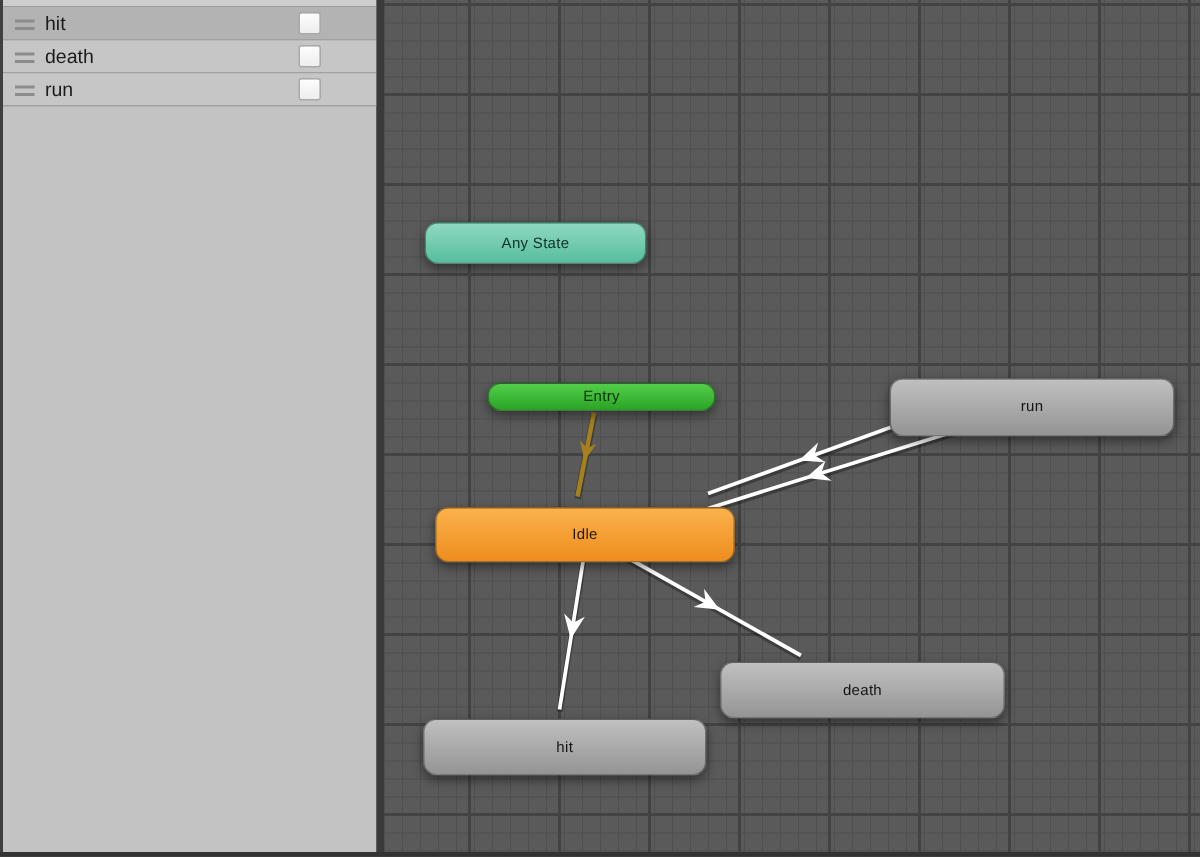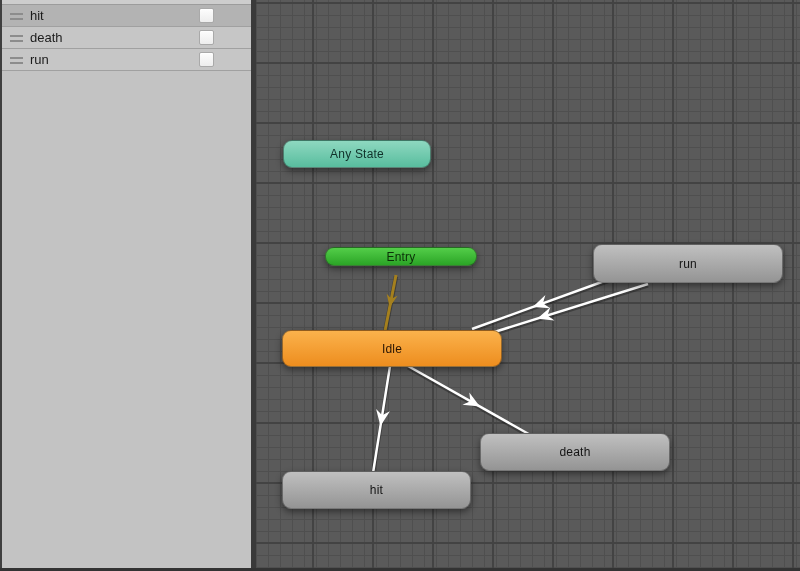--- a/index.html
+++ b/index.html
@@ -19,24 +19,24 @@
       linear-gradient(to bottom, #434343 2px, transparent 2px),
       linear-gradient(to right, #4F4F4F 1px, transparent 1px),
       linear-gradient(to bottom, #4F4F4F 1px, transparent 1px);
     background-size:60px 60px,60px 60px,12px 12px,12px 12px;
     background-position:56px 0,0 2px,0 0,0 3px;
   }
   .edges{position:absolute;left:0;top:0;width:100%;height:100%;overflow:visible;}
 
   .node{
     position:absolute;display:flex;align-items:center;justify-content:center;
-    border-radius:9px;font-size:12px;letter-spacing:.2px;
+    border-radius:9px;font-size:10px;letter-spacing:.2px;
     border:1px solid rgba(30,30,30,.45);
     box-shadow:0 3px 7px rgba(0,0,0,.45);
-    box-sizing:border-box;cursor:default;user-select:none;
+    box-sizing:border-box;cursor:default;user-select:none;margin-top:8px;
   }
 
   
   .panel{
     position:absolute;left:0;top:0;width:251px;height:568px;
     background:#C3C3C3;border-left:2px solid #3F3F3F;box-sizing:border-box;
   }
   .panel-topstrip{height:4px;background:#CDCDCD;border-bottom:1px solid #9C9C9C;}
   .param-row{
     height:22px;display:flex;align-items:center;
@@ -81,21 +81,21 @@
       <line x1="134" y1="366" x2="117" y2="473" stroke="#FFFFFF" stroke-width="2.5"></line>
       <polygon points="0,0 -16,7 -10.88,0 -16,-7" fill="#FFFFFF" transform="translate(124.48,425.92) rotate(99.0276129507151)"></polygon>
     </svg>
 
 <div class="node" style="left: 27px; top: 140px; width: 148px; height: 28px; background: linear-gradient(rgb(142, 216, 192), rgb(88, 189, 158)); color: rgb(16, 49, 42);">
       <span>Any State</span>
     </div>
     <div class="node" style="left: 69px; top: 247px; width: 152px; height: 19px; background: linear-gradient(rgb(83, 206, 73), rgb(43, 164, 38)); color: rgb(11, 48, 8);">
       <span>Entry</span>
     </div>
-    <div class="node" style="left: 26px; top: 330px; width: 220px; height: 37px; background: linear-gradient(rgb(251, 178, 76), rgb(237, 141, 30)); color: rgb(42, 22, 4);">
+    <div class="node" style="left: 34px; top: 330px; width: 200px; height: 37px; background: linear-gradient(rgb(251, 178, 76), rgb(237, 141, 30)); color: rgb(42, 22, 4);">
       <span>Idle</span>
     </div>
     <div class="node" style="left: 337px; top: 244px; width: 190px; height: 39px; background: linear-gradient(rgb(192, 192, 192), rgb(148, 148, 148)); color: rgb(20, 20, 20);">
       <span>run</span>
     </div>
     <div class="node" style="left: 224px; top: 433px; width: 190px; height: 38px; background: linear-gradient(rgb(192, 192, 192), rgb(148, 148, 148)); color: rgb(20, 20, 20);">
       <span>death</span>
     </div>
     <div class="node" style="left: 26px; top: 471px; width: 189px; height: 38px; background: linear-gradient(rgb(192, 192, 192), rgb(148, 148, 148)); color: rgb(20, 20, 20);">
       <span>hit</span>

